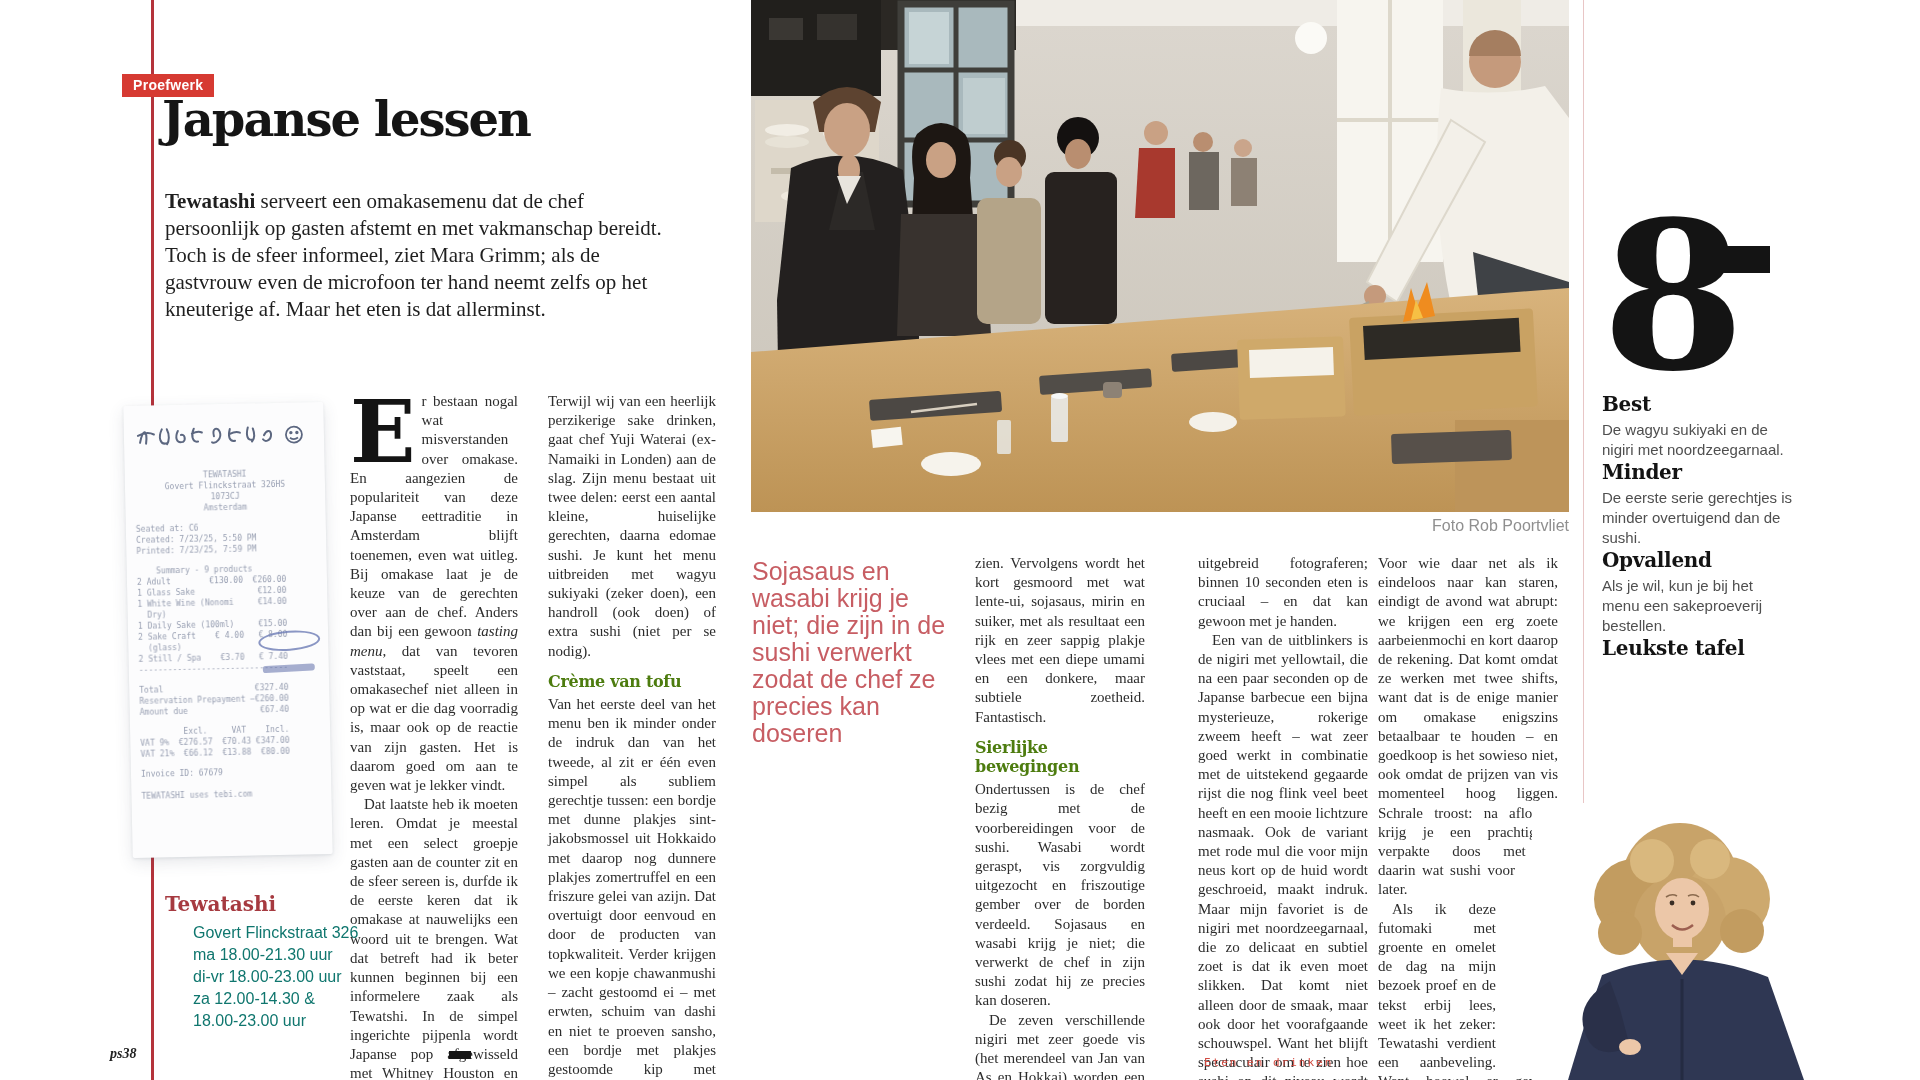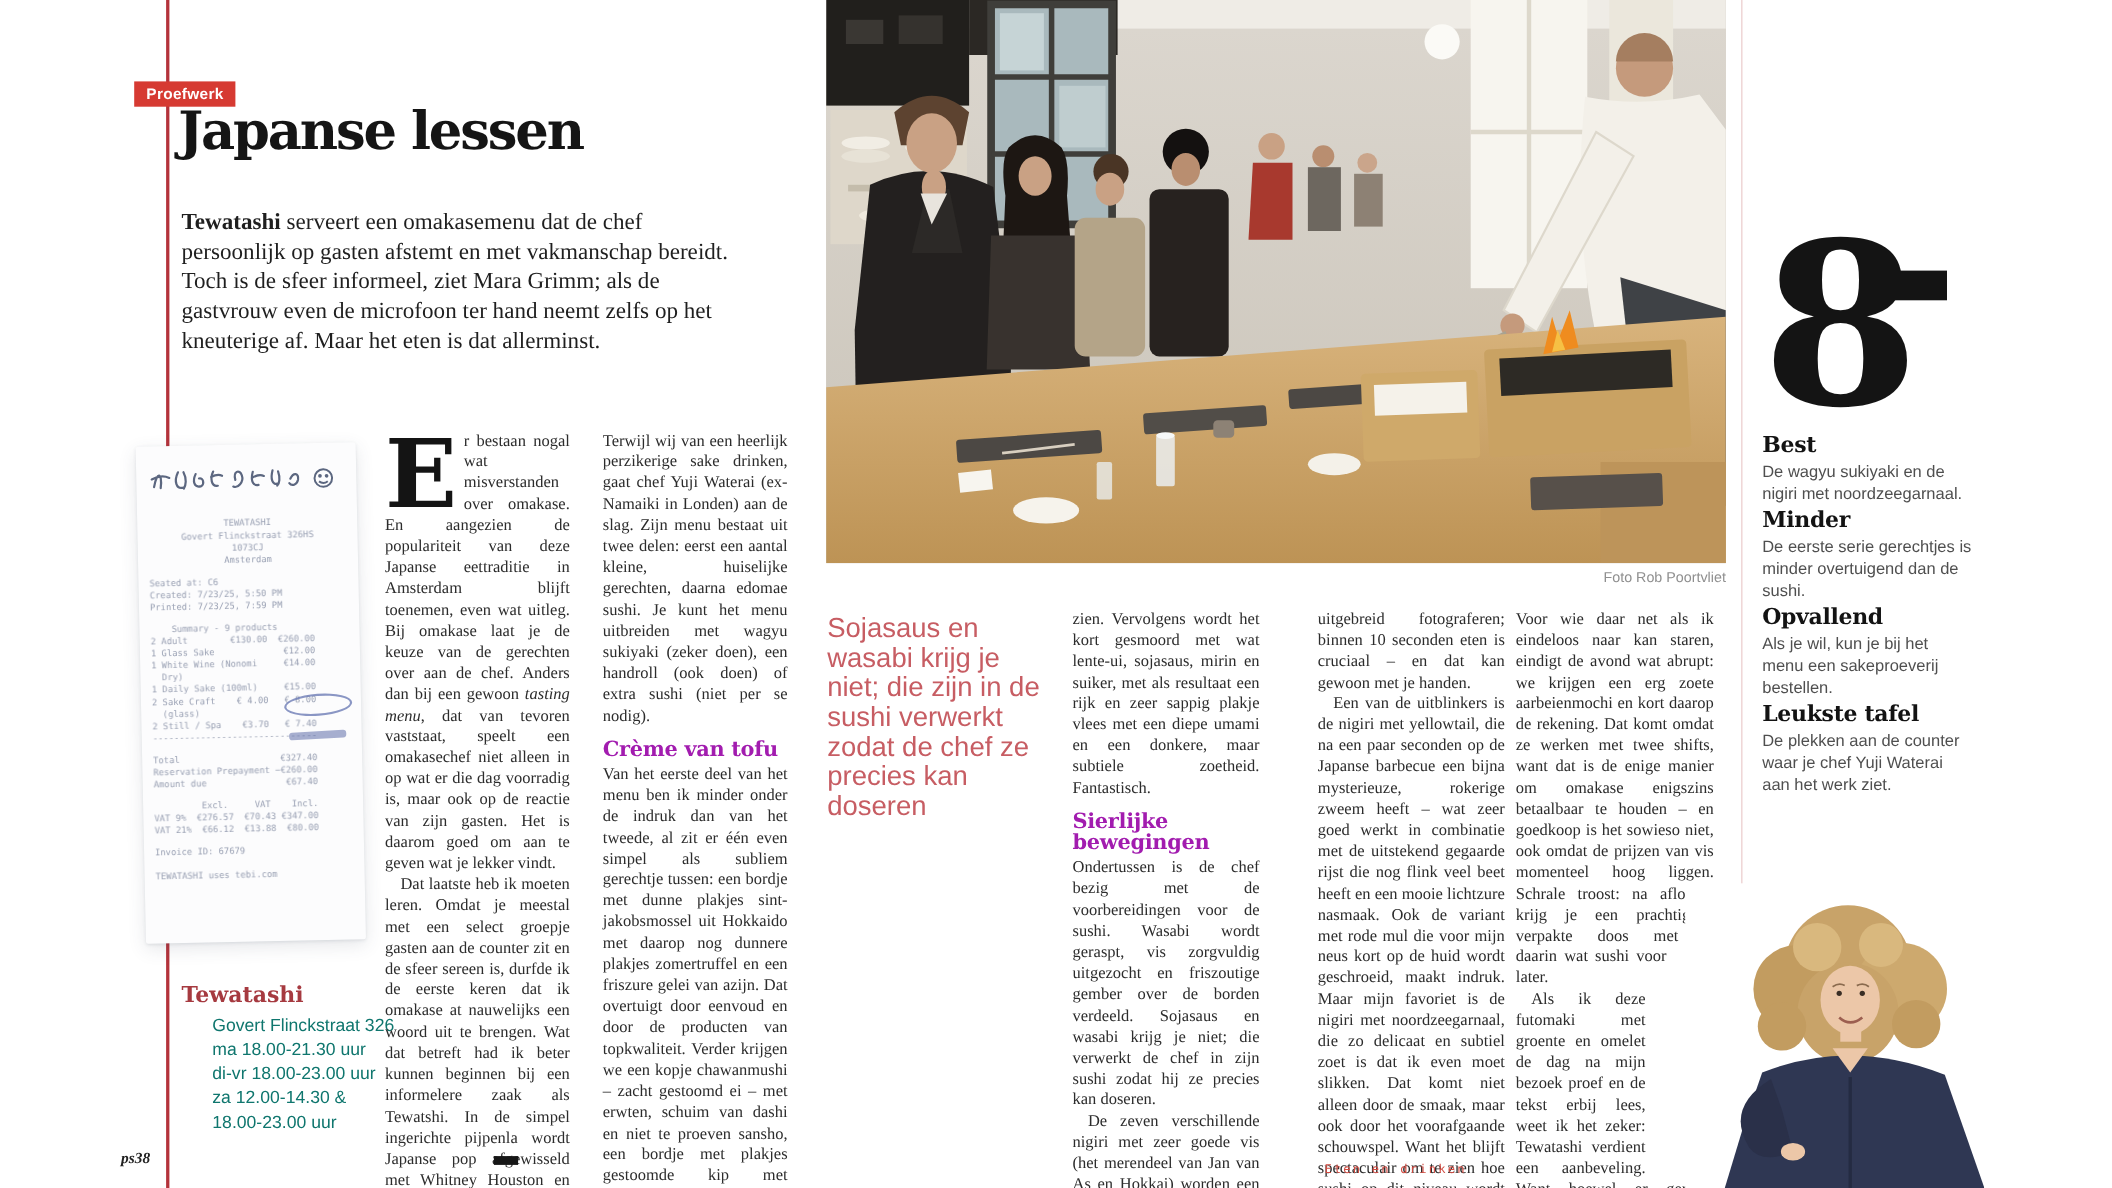--- a/index.html
+++ b/index.html
@@ -42,42 +42,42 @@
   .venue { position:absolute; left:165px; top:892px; width:240px; }
   .venue-name { font-family:"DejaVu Serif",serif; font-weight:bold; font-size:20px; color:#a63a40; }
   .venue-lines { font-family:"Liberation Sans",sans-serif; font-size:16px; line-height:22px;
     color:#0f766e; white-space:pre-line; margin-top:6px;margin-left:28px; }
 
   
   .col { position:absolute; font-size:15px; line-height:19.2px; color:#2c2c2c;
     text-align:justify; }
   .col p { margin:0; }
   .col p.ind { text-indent:14px; }
-  .col h3 { font-family:"DejaVu Serif",serif; font-weight:bold; font-size:19px;
-    color:#a21caf; margin:11px 0 4px; text-align:left; letter-spacing:-.3px; }
+  .col h3 { font-family:"DejaVu Serif",serif; font-weight:bold; font-size:16px;
+    color:#4d7c0f; margin:11px 0 4px; text-align:left; letter-spacing:-.3px; }
   #col1 { left:350px; top:392px; width:168px; }
   #col2 { left:548px; top:392px; width:168px; }
   #col3 { left:975px;  top:554px; width:170px; }
   #col4 { left:1198px; top:554px; width:170px; }
   #col5 { left:1378px; top:554px; width:180px; }
   .dropcap { float:left; font-family:"DejaVu Serif",serif; font-weight:bold;
     font-size:86px; line-height:72px; padding:4px 6px 0 0; color:#141414; }
   .wrap-spacer { float:right; width:62px; height:500px;
     shape-outside:polygon(100% 50%, 100% 100%, 0% 100%, 0% 72%); }
 
   
   .pull-quote { position:absolute; left:752px; top:558px; width:195px;
     font-family:"Liberation Sans",sans-serif; font-size:25px; line-height:27px;
     color:#c75d63; }
 
   
   .photo { position:absolute; left:751px; top:0; width:818px; height:512px; overflow:hidden;
     background:#d6d1c8; }
   .photo-credit { position:absolute; left:1269px; top:517px; width:300px; text-align:right;
-    font-family:"Liberation Sans",sans-serif; font-size:13px; color:#8f8f8f; }
+    font-family:"Liberation Sans",sans-serif; font-size:16px; color:#8f8f8f; }
 
   
   .rating { position:absolute; left:1602px; top:214px; width:192px; }
   .score { position:relative; height:178px; }
   .score-digit { font-family:"DejaVu Serif",serif; font-weight:bold; font-size:205px;
     line-height:165px; color:#141414; letter-spacing:-4px; }
   .score-minus { position:absolute; left:118px; top:32px; width:50px; height:27px;
     background:#141414; color:transparent; overflow:hidden; font-size:8px; }
   .rating-section { }
   .rating-section h4 { font-family:"DejaVu Serif",serif; font-weight:bold; font-size:20px;
@@ -351,21 +351,20 @@
     <div class="rating-section">
       <h4>Minder</h4>
       <p>De eerste serie gerechtjes is minder overtuigend dan de sushi.</p>
     </div>
     <div class="rating-section">
       <h4>Opvallend</h4>
       <p>Als je wil, kun je bij het menu een sakeproeverij bestellen.</p>
     </div>
     <div class="rating-section">
       <h4>Leukste tafel</h4>
-      <p>De plekken aan de counter waar je chef Yuji Waterai aan het werk ziet.</p>
     </div>
   </div>
 
   <div class="portrait">
     <svg width="272" height="277" viewBox="0 0 272 277">
       <g>
         <circle cx="148" cy="78" r="58" fill="#c8a369"></circle>
         <circle cx="102" cy="96" r="40" fill="#c29c60"></circle>
         <circle cx="196" cy="96" r="42" fill="#cda96e"></circle>
         <circle cx="148" cy="118" r="46" fill="#c8a369"></circle>

